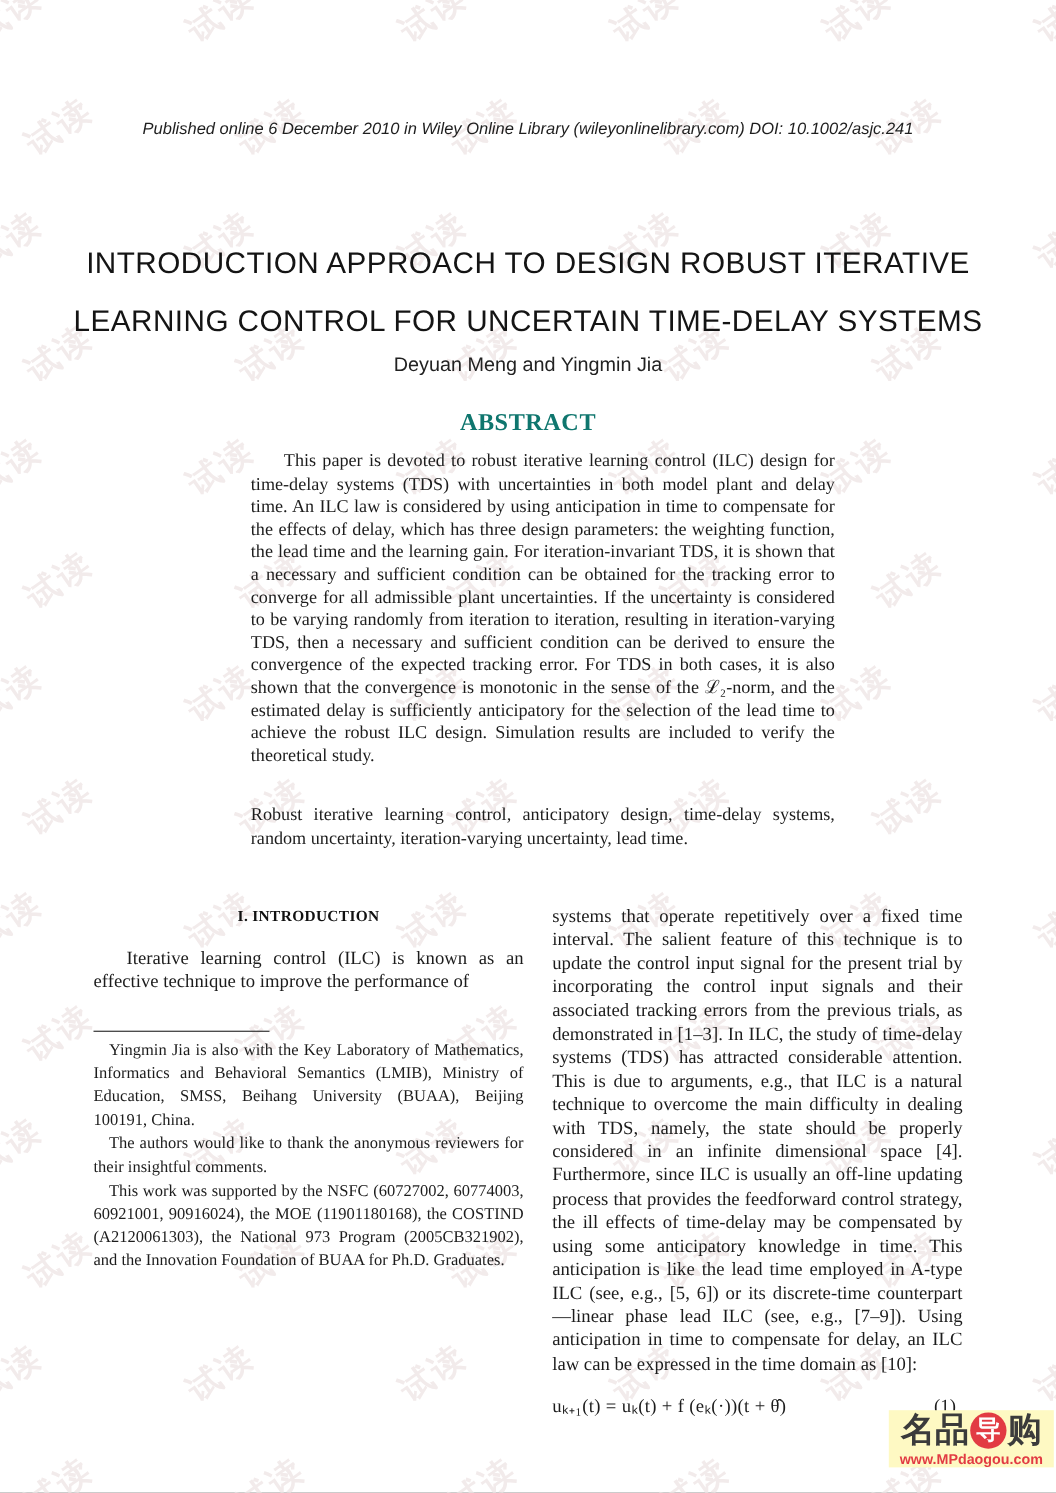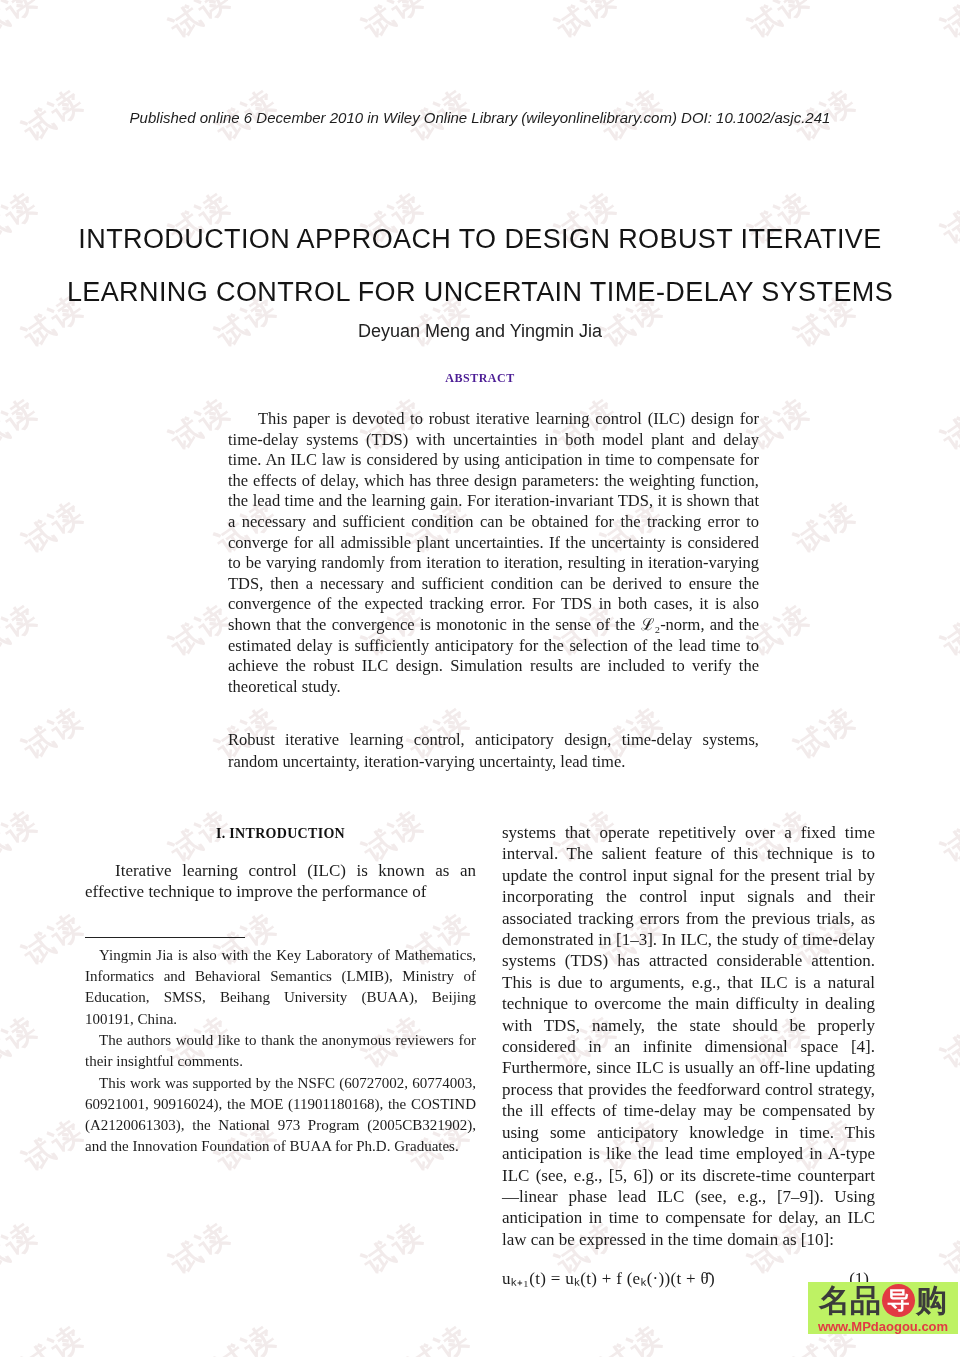--- a/index.html
+++ b/index.html
@@ -26,21 +26,21 @@
     position:absolute;top:213px;left:0;right:0;text-align:center;
     font-family:"Liberation Sans", sans-serif;font-weight:400;
     font-size:27px;line-height:53px;color:#141414;letter-spacing:0.4px;
   }
   .authors{
     position:absolute;top:321px;left:0;right:0;text-align:center;
     font-family:"Liberation Sans", sans-serif;font-size:18px;color:#222;
   }
   .abs-head{
     position:absolute;top:371px;left:0;right:0;text-align:center;
-    font-weight:700;font-size:12px;letter-spacing:0.5px;color:#4c1d95;
+    font-weight:700;font-size:22px;letter-spacing:0.5px;color:#0f766e;
   }
   .abs-body{
     position:absolute;top:409px;left:228px;width:531px;
     font-size:16.5px;line-height:20.6px;text-align:justify;text-indent:30px;
   }
   .keywords{
     position:absolute;top:729px;left:228px;width:531px;display:flex;
     font-size:16.5px;line-height:21.5px;
   }
   .kw-label{flex:none;width:94px;font-weight:700;font-style:italic;}
@@ -66,21 +66,21 @@
   }
   .eq-formula{letter-spacing:0.3px;}
   .eq-number{margin-left:auto;margin-right:6px;}
   .footer{
     position:absolute;top:1294px;left:0;right:0;text-align:center;
     font-size:15.5px;color:#111;
   }
   
   .logo{
     position:absolute;top:1282px;right:2px;width:150px;z-index:2;
-    text-align:center;background:#bef264;
+    text-align:center;background:#fef9c3;
   }
   .logo-chars{
     display:flex;align-items:center;justify-content:center;gap:1px;
     font-family:"DejaVu Sans", sans-serif;font-weight:700;
     font-size:31px;color:#3b3b3b;line-height:36px;
   }
   .logo-circle{
     display:inline-flex;width:33px;height:33px;border-radius:50%;
     align-items:center;justify-content:center;
     color:#fff;font-size:23px;flex:none;

